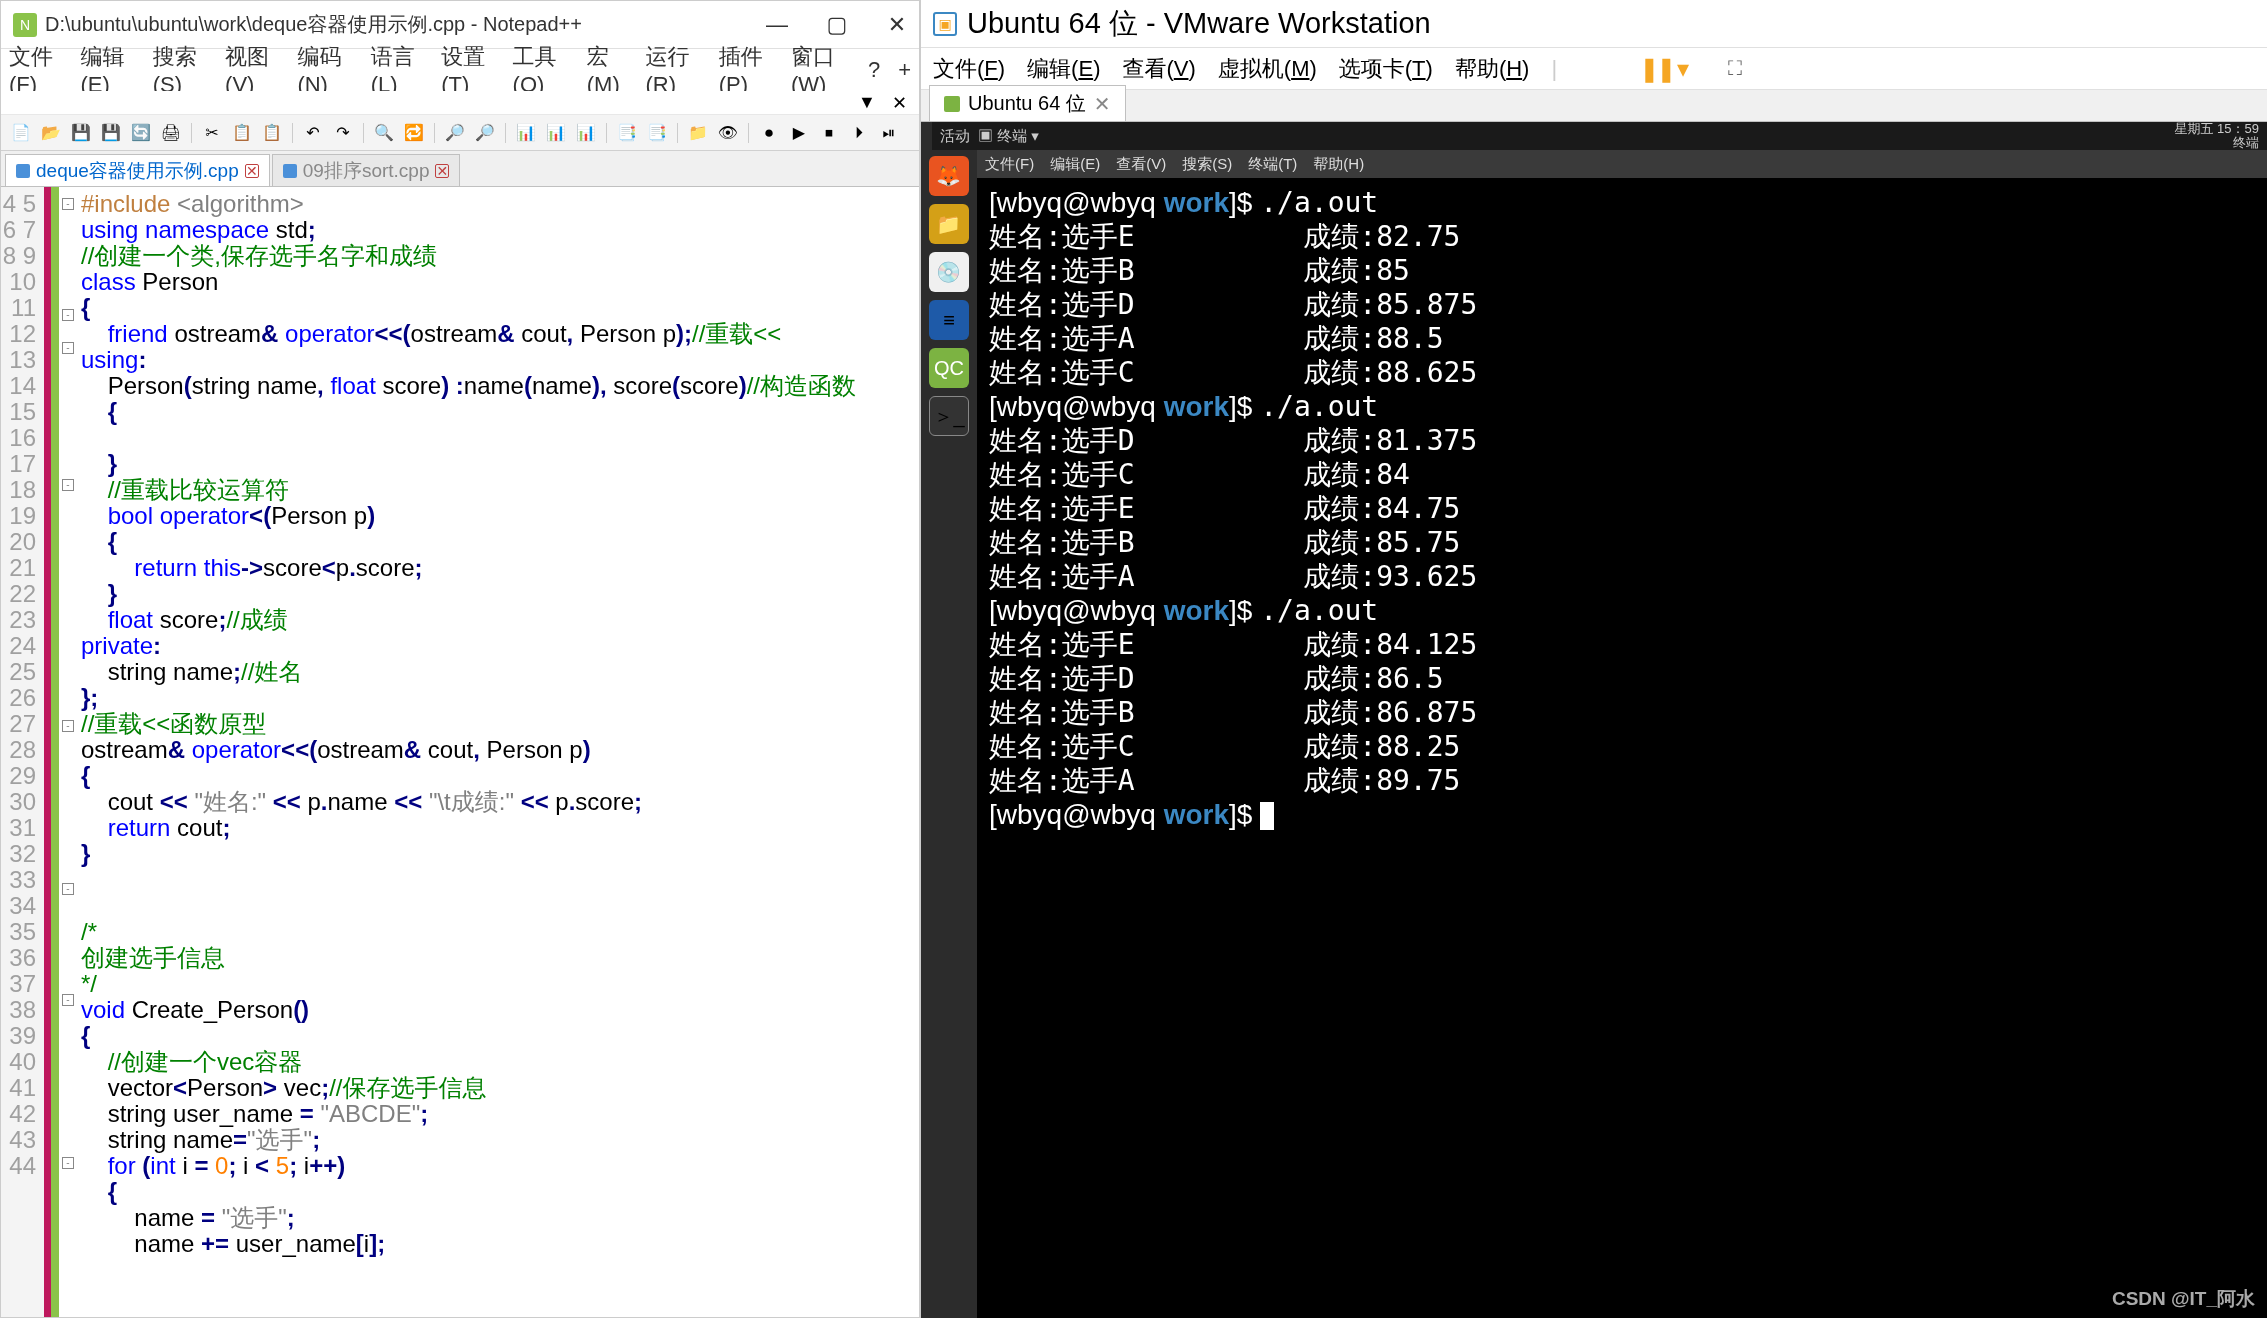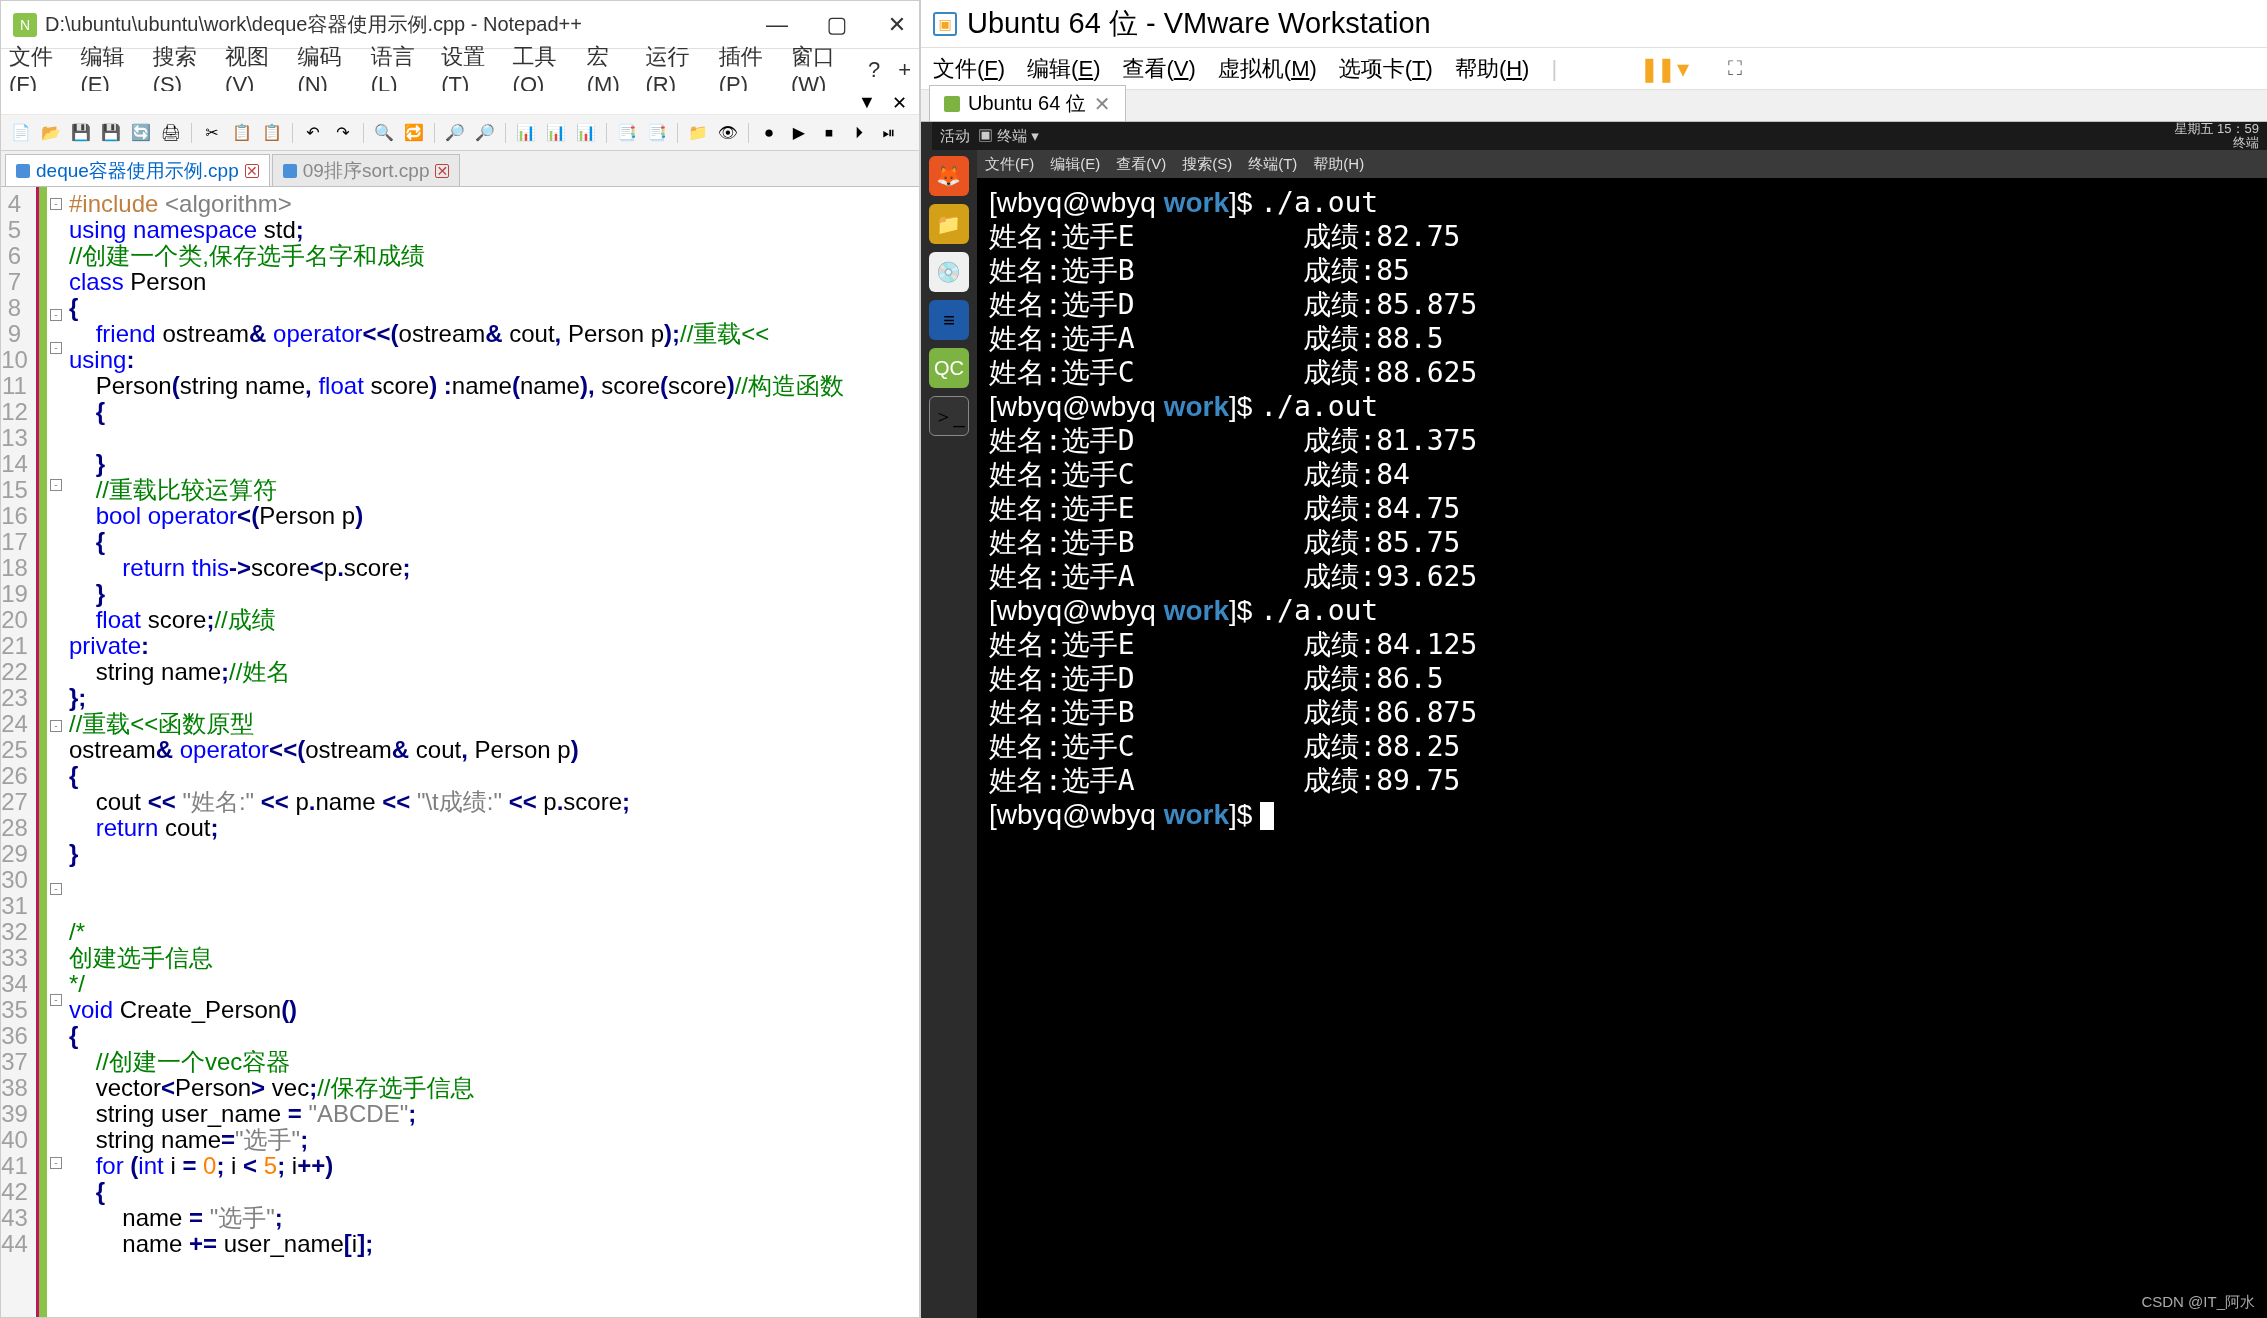--- a/index.html
+++ b/index.html
@@ -17,21 +17,21 @@
 .toolbar { height:36px; display:flex; align-items:center; padding:4px 8px; gap:6px; background:#f4f4f4; border-bottom:1px solid #d0d0d0; }
 .tb-icon { width:24px; height:24px; display:inline-flex; align-items:center; justify-content:center; font-size:16px; cursor:pointer; border-radius:2px; }
 .tb-sep { width:1px; height:20px; background:#ccc; margin:0 2px; }
 .tabs { height:36px; display:flex; align-items:flex-end; padding:0 4px; background:#f0f0f0; border-bottom:1px solid #c0c0c0; }
 .tab { height:32px; padding:0 10px; display:flex; align-items:center; gap:6px; font-size:19px; border:1px solid #c0c0c0; border-bottom:none; margin-right:2px; cursor:pointer; }
 .tab.active { background:#fff; color:#0066cc; }
 .tab.inactive { background:#e8e8e8; color:#888; }
 .tab-icon { width:14px; height:14px; background:#4a90d9; border-radius:2px; }
 .tab-close { font-size:14px; color:#c04040; border:1px solid #c04040; border-radius:2px; width:14px; height:14px; display:flex; align-items:center; justify-content:center; }
 .editor { flex:1; display:flex; background:#fff; overflow:hidden; font-family:Consolas,"Courier New",monospace; font-size:24px; line-height:26px; }
-.gutter { width:38px; background:#f4f4f4; color:#a0a0a0; text-align:center; padding:4px 8px 0 0; border-right:3px solid #be185d; }
+.gutter { width:50px; background:#f4f4f4; color:#a0a0a0; text-align:right; padding:4px 8px 0 0; border-right:7px solid #be185d; }
 .change-bar { width:8px; background:#8bc34a; }
 .fold-bar { width:18px; background:#fff; padding-top:4px; }
 .fold-box { width:12px; height:12px; border:1px solid #888; margin:7px auto; font-size:10px; display:flex; align-items:center; justify-content:center; color:#888; }
 .code { flex:1; padding:4px 0 0 4px; white-space:pre; color:#000; }
 .c-pp { color:#c08040; } .c-kw { color:#0000ff; }
 .c-cm { color:#008000; } .c-str { color:#808080; } .c-num { color:#ff8000; } .c-op { color:#000080; font-weight:bold; }
 .right-pane { flex:1; display:flex; flex-direction:column; background:#fff; border-left:1px solid #ccc; }
 .vm-titlebar { height:48px; display:flex; align-items:center; padding:0 12px; gap:10px; border-bottom:1px solid #e0e0e0; }
 .vm-icon { width:24px; height:24px; border:2px solid #3b88c3; border-radius:3px; display:flex; align-items:center; justify-content:center; font-size:14px; color:#f5a623; }
 .vm-menubar { height:42px; display:flex; align-items:center; padding:0 12px; gap:22px; font-size:22px; border-bottom:1px solid #e0e0e0; }
@@ -45,21 +45,21 @@
 .vm-screen { flex:1; background:#2c2c2c; display:flex; position:relative; }
 .ubuntu-topbar { position:absolute; top:0; left:11px; right:0; height:28px; background:#1a1a1a; display:flex; align-items:center; padding:0 8px; color:#ccc; font-size:15px; }
 .ubuntu-topbar .left { display:flex; gap:8px; }
 .ubuntu-topbar .right { margin-left:auto; display:flex; flex-direction:column; align-items:flex-end; font-size:13px; line-height:14px; }
 .ubuntu-menubar { position:absolute; top:28px; left:56px; right:0; height:28px; background:#3a3a3a; display:flex; align-items:center; padding:0 8px; gap:16px; color:#ddd; font-size:15px; }
 .dock { position:absolute; top:28px; left:0; width:56px; bottom:0; background:#2c2c2c; display:flex; flex-direction:column; align-items:center; padding-top:6px; gap:8px; }
 .dock-item { width:40px; height:40px; border-radius:6px; display:flex; align-items:center; justify-content:center; font-size:20px; cursor:pointer; }
 .terminal { position:absolute; top:56px; left:56px; right:0; bottom:0; background:#000; color:#fff; font-family:"DejaVu Sans Mono",Consolas,monospace; font-size:28px; line-height:34px; padding:8px 12px; white-space:pre; }
 .term-user { color:#fff; } .term-work { color:#3b88c3; font-weight:bold; }
 .cursor { display:inline-block; width:14px; height:28px; background:#fff; vertical-align:middle; }
-.watermark { position:absolute; bottom:6px; right:12px; font-size:15px; color:#aaa; }
+.watermark { position:absolute; bottom:6px; right:12px; font-size:19px; color:#aaa;font-weight:bold; }
 </style>
 </head>
 <body>
 
 <div class="left-pane">
   <div class="titlebar">
     <span class="titlebar-icon">N</span>
     <span class="titlebar-text">D:\ubuntu\ubuntu\work\deque容器使用示例.cpp - Notepad++</span>
     <div class="win-controls">
       <span class="win-btn">—</span>

